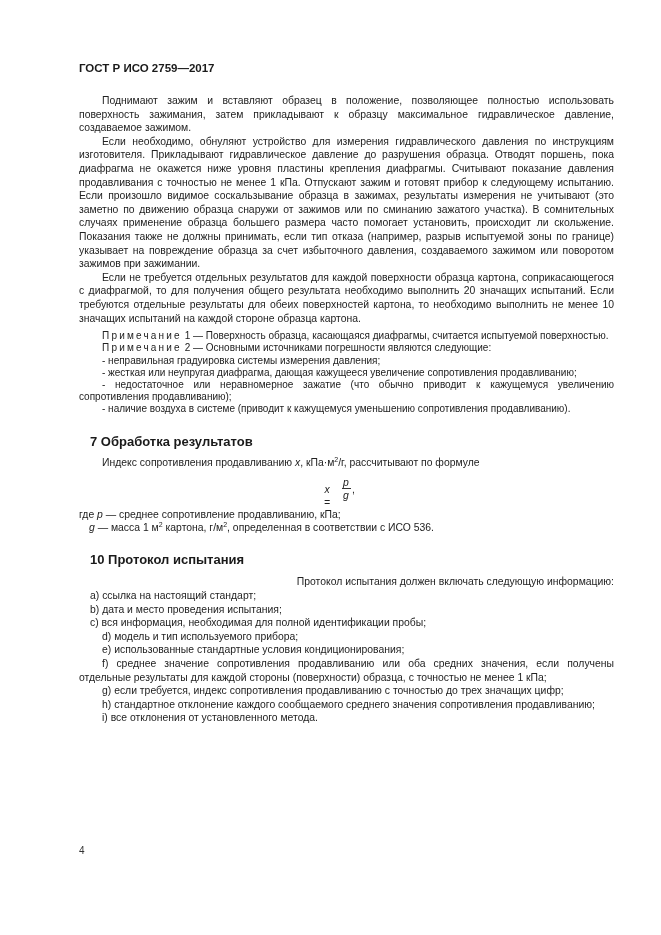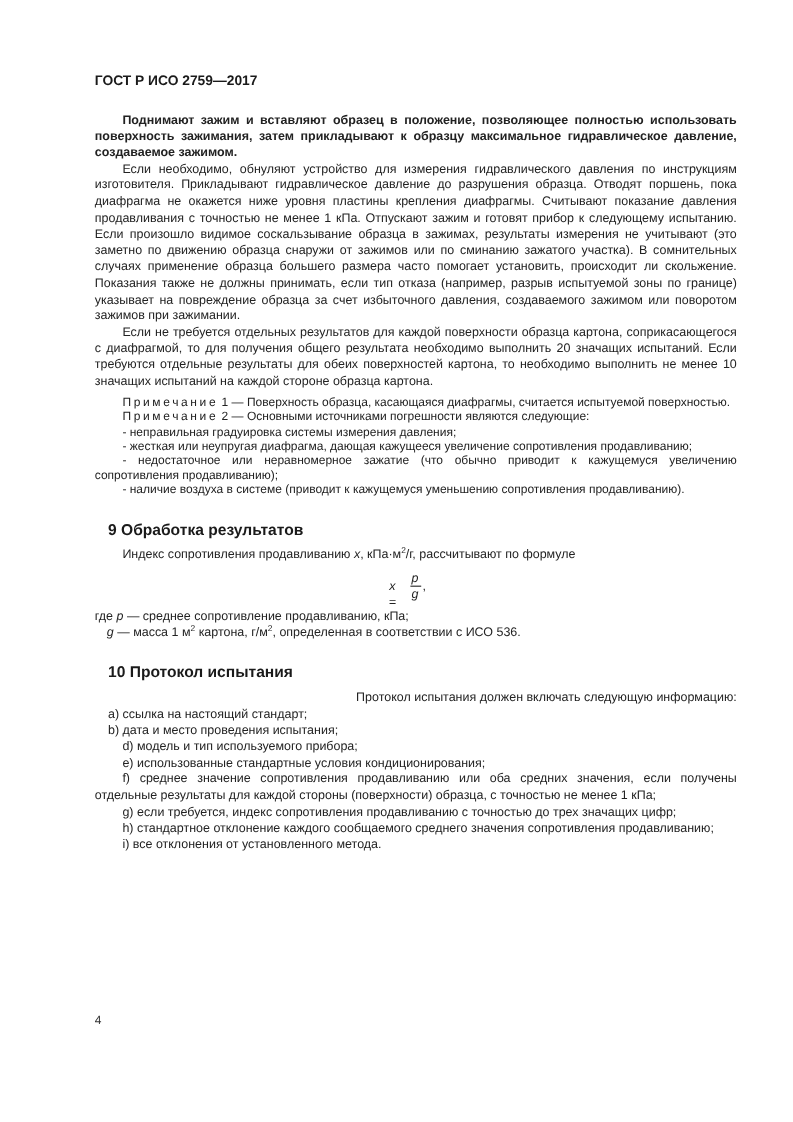--- a/index.html
+++ b/index.html
@@ -23,33 +23,33 @@
   i { font-style: italic; }
   sup { font-size: 7px; line-height: 0; vertical-align: 4px; }
   .pnum { position: absolute; left: 79px; top: 845px; font-size: 10px; color: #333; }
 </style>
 </head>
 <body>
 
 <div class="header">ГОСТ Р ИСО 2759—2017</div>
 
 <div class="content">
-  <p class="ind" style="margin-bottom:0;font-weight:bold;">Поднимают зажим и вставляют образец в положение, позволяющее полностью использовать поверхность зажимания, затем прикладывают к образцу максимальное гидравлическое давление, создаваемое зажимом.</p>
+  <p class="ind" style="margin-bottom:0;">Поднимают зажим и вставляют образец в положение, позволяющее полностью использовать поверхность зажимания, затем прикладывают к образцу максимальное гидравлическое давление, создаваемое зажимом.</p>
   <p class="ind">Если необходимо, обнуляют устройство для измерения гидравлического давления по инструкциям изготовителя. Прикладывают гидравлическое давление до разрушения образца. Отводят поршень, пока диафрагма не окажется ниже уровня пластины крепления диафрагмы. Считывают показание давления продавливания с точностью не менее 1 кПа. Отпускают зажим и готовят прибор к следующему испытанию. Если произошло видимое соскальзывание образца в зажимах, результаты измерения не учитывают (это заметно по движению образца снаружи от зажимов или по сминанию зажатого участка). В сомнительных случаях применение образца большего размера часто помогает установить, происходит ли скольжение. Показания также не должны принимать, если тип отказа (например, разрыв испытуемой зоны по границе) указывает на повреждение образца за счет избыточного давления, создаваемого зажимом или поворотом зажимов при зажимании.</p>
   <p class="ind" style="margin-bottom:5px;">Если не требуется отдельных результатов для каждой поверхности образца картона, соприкасающегося с диафрагмой, то для получения общего результата необходимо выполнить 20 значащих испытаний. Если требуются отдельные результаты для обеих поверхностей картона, то необходимо выполнить не менее 10 значащих испытаний на каждой стороне образца картона.</p>
 
   <p class="ind note"><span class="spaced">Примечание</span> <span>1</span><span> — Поверхность образца, касающаяся диафрагмы, считается испытуемой поверхностью.</span></p>
   <p class="ind note"><span class="spaced">Примечание</span> <span>2</span><span> — Основными источниками погрешности являются следующие:</span></p>
   <p class="ind note">- неправильная градуировка системы измерения давления;</p>
   <p class="ind note">- жесткая или неупругая диафрагма, дающая кажущееся увеличение сопротивления продавливанию;</p>
   <p class="ind note">- недостаточное или неравномерное зажатие (что обычно приводит к кажущемуся увеличению сопротивления продавливанию);</p>
   <p class="ind note">- наличие воздуха в системе (приводит к кажущемуся уменьшению сопротивления продавливанию).</p>
 
   <div style="height:19px;"></div>
-  <div class="h2">9 Обработка результатов</div>
+  <div class="h2">7 Обработка результатов</div>
   <div style="height:8px;"></div>
 
   <p class="ind"><span>Индекс сопротивления продавливанию </span><i>x</i><span>, кПа·м</span><sup>2</sup><span>/г, рассчитывают по формуле</span></p>
 
   <div class="formula">
     <span class="frac">
       <span class="x">x =</span>
       <span class="num">p</span>
       <span class="bar"></span>
       <span class="den">g</span>
@@ -60,20 +60,21 @@
   <p class="left"><span>где </span><i>p</i><span> — среднее сопротивление продавливанию, кПа;</span></p>
   <p class="left" style="padding-left:10px;"><i>g</i><span> — масса 1 м</span><sup>2</sup><span> картона, г/м</span><sup>2</sup><span>, определенная в соответствии с ИСО 536.</span></p>
 
   <div style="height:18px;"></div>
   <div class="h2">10 Протокол испытания</div>
   <div style="height:9px;"></div>
 
   <p class="left" style="padding-left:11px;text-align:right;">Протокол испытания должен включать следующую информацию:</p>
   <p class="left" style="padding-left:11px;">a) ссылка на настоящий стандарт;</p>
   <p class="left" style="padding-left:11px;">b) дата и место проведения испытания;</p>
+  <p class="left" style="padding-left:11px;">c) вся информация, необходимая для полной идентификации пробы;</p>
   <p class="ind">d) модель и тип используемого прибора;</p>
   <p class="ind">e)  использованные стандартные условия кондиционирования;</p>
   <p class="ind">f) среднее значение сопротивления продавливанию или оба средних значения, если получены отдельные результаты для каждой стороны (поверхности) образца, с точностью не менее 1 кПа;</p>
   <p class="ind">g) если требуется, индекс сопротивления продавливанию с точностью до трех значащих цифр;</p>
   <p class="ind">h) стандартное отклонение каждого сообщаемого среднего значения сопротивления продавливанию;</p>
   <p class="ind">i) все отклонения от установленного метода.</p>
 </div>
 
 <div class="pnum">4</div>
 

